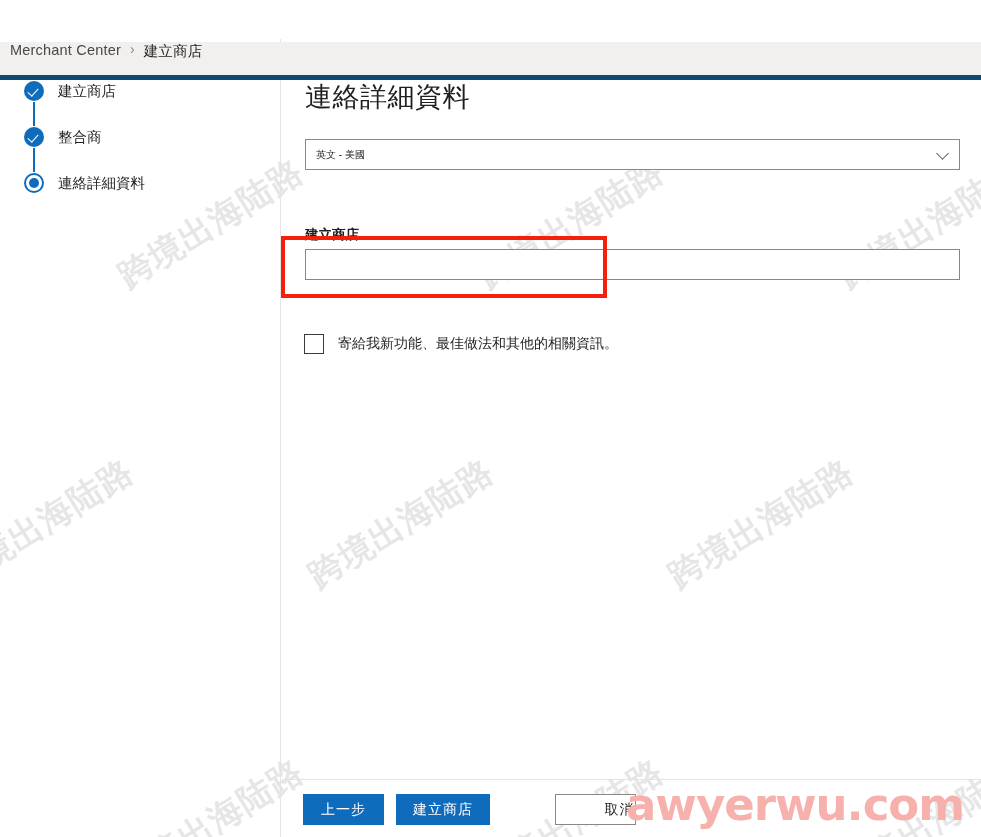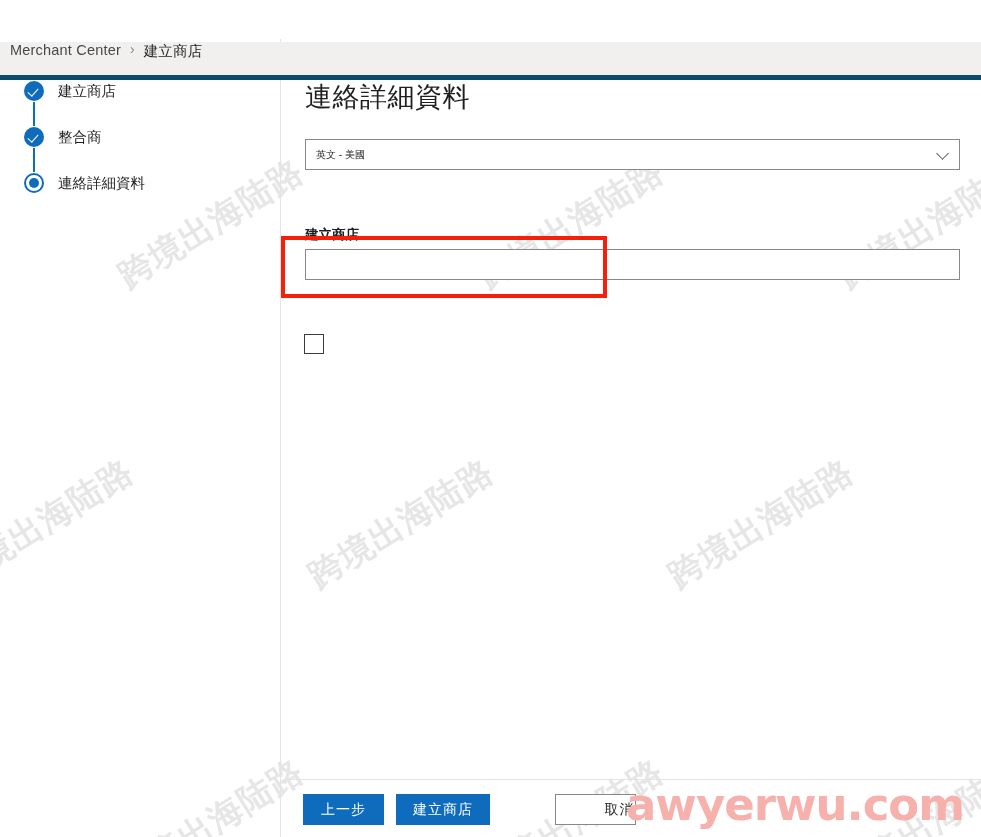--- a/index.html
+++ b/index.html
@@ -364,20 +364,21 @@
 
     <div class="field-block" style="top:187px;">
       <span class="field-label">建立商店</span>
       <input class="text-input" type="text" placeholder="" style="">
     </div>
 
   </div>
 
   <div class="check-row">
     <span class="checkbox"></span>
+    <span class="check-label">寄給我新功能、最佳做法和其他的相關資訊。</span>
   </div>
 
   <div class="annot-box"></div>
 
   <div class="footer-divider"></div>
   <div class="footer">
     <div class="btn btn-primary" id="btn-back">上一步</div>
     <div class="btn btn-primary" id="btn-create">建立商店</div>
     <div class="btn btn-secondary" id="btn-cancel">取消</div>
   </div>

